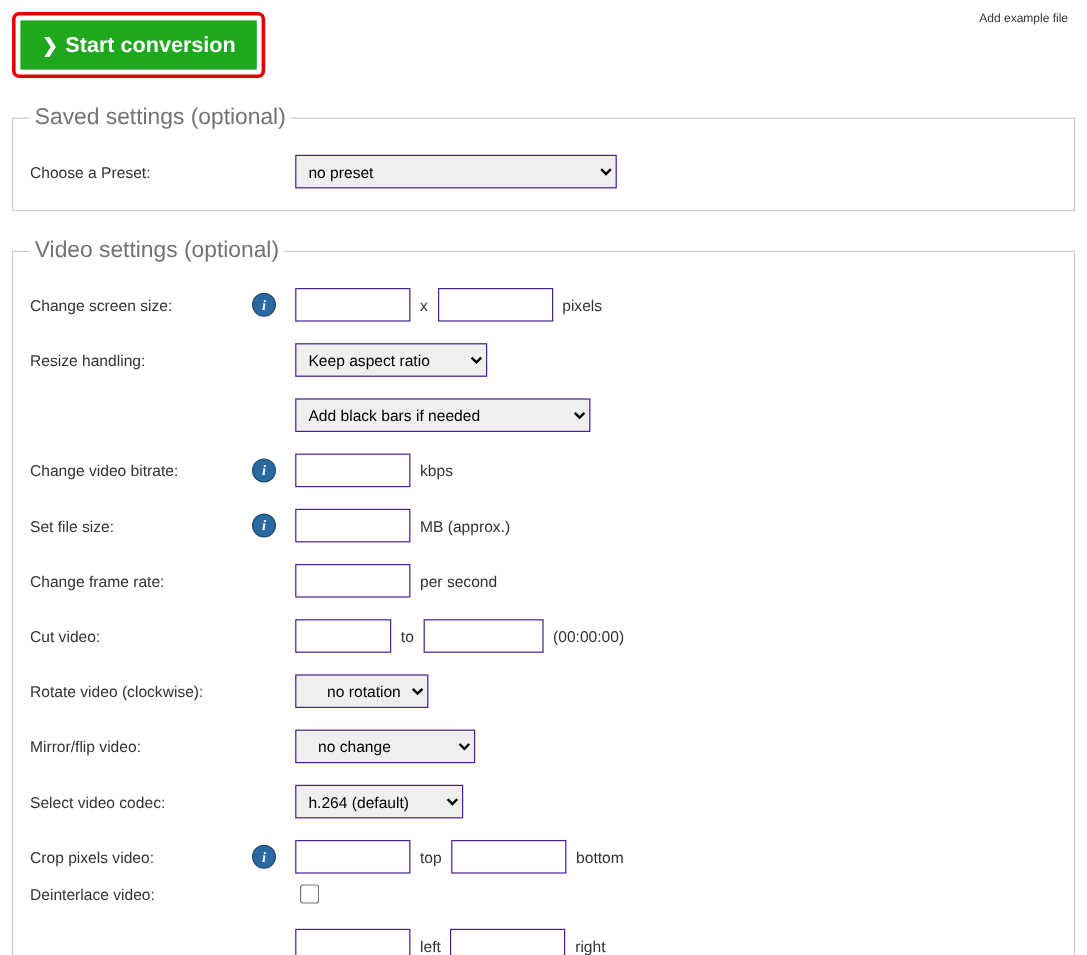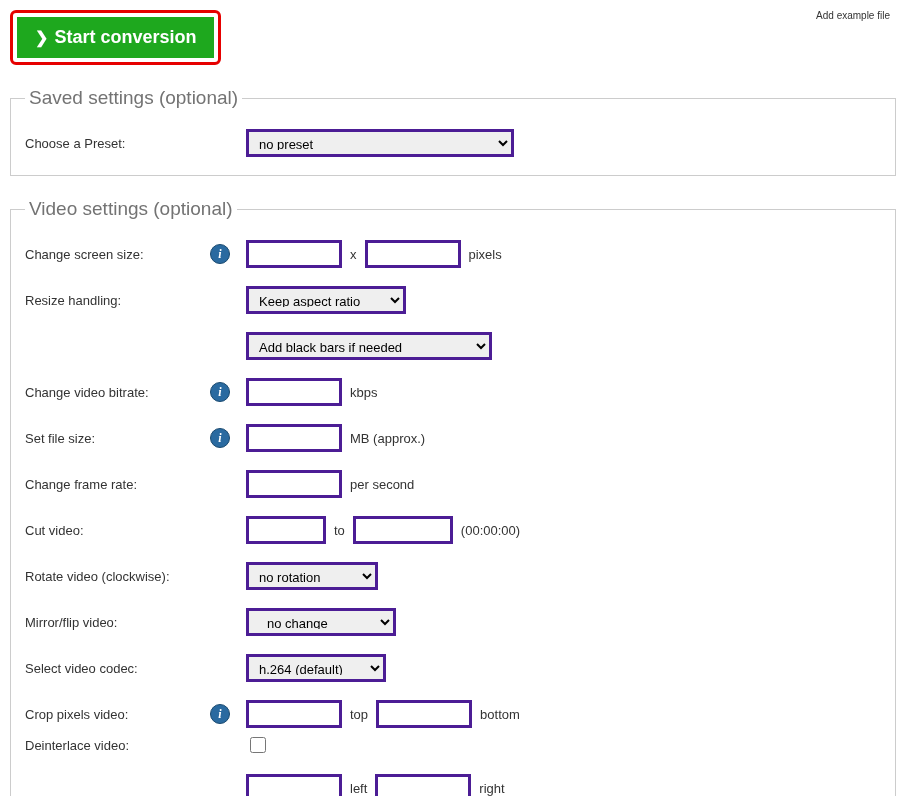--- a/index.html
+++ b/index.html
@@ -81,34 +81,34 @@
   font-family: Georgia, serif;
   font-style: italic;
   font-weight: bold;
   font-size: 12px;
   display: inline-flex;
   align-items: center;
   justify-content: center;
   border: 1px solid #1a4a70;
 }
 select, input[type="text"] {
-  border: 3px solid #4c1d95;
+  border: 1px solid #4c1d95;
   padding: 4px 6px;
   font-size: 13px;
   font-family: inherit;
   height: 28px;
   box-sizing: border-box;
 }
 input[type="text"] {
   width: 96px;
 }
 .sel-preset { width: 268px; }
 .sel-resize1 { width: 160px; }
 .sel-resize2 { width: 246px; }
-.sel-rotate { width: 132px; }
+.sel-rotate { width: 111px; text-align: right; }
 .sel-mirror { width: 150px; padding-left: 14px; }
 .sel-codec { width: 140px; }
 .spacer { width: 36px; }
 .unit {
   margin: 0 8px;
 }
 input[type="checkbox"] {
   width: 16px;
   height: 16px;
 }

